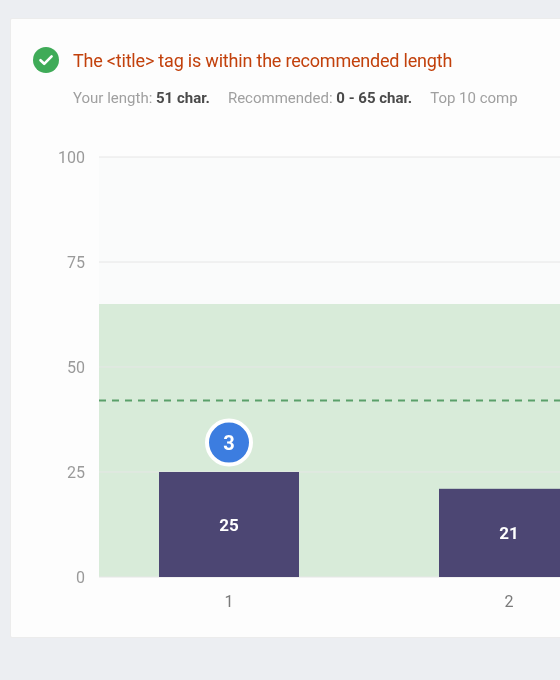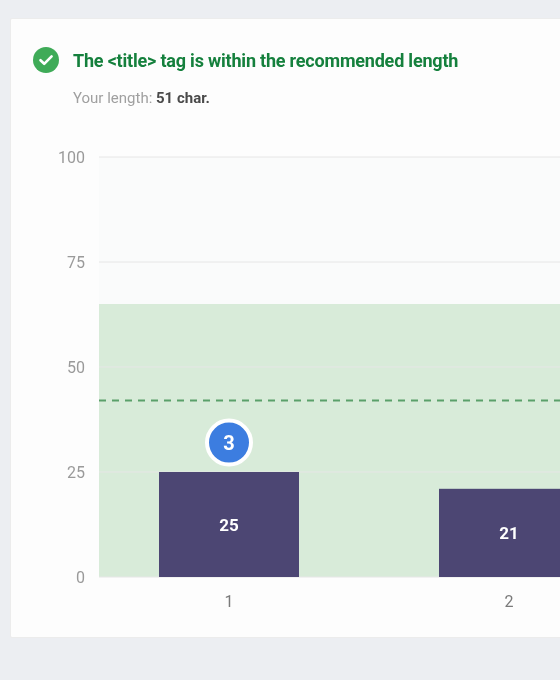--- a/index.html
+++ b/index.html
@@ -26,22 +26,22 @@
   }
   .check-icon {
     width: 26px;
     height: 26px;
     flex-shrink: 0;
   }
   .check-icon circle { fill: #3fab58; }
   .check-icon path { stroke: #fff; stroke-width: 2.6; fill: none; stroke-linecap: round; stroke-linejoin: round; }
   .title {
     font-size: 18px;
-    font-weight: 700;
-    color: #15803d;
+    font-weight: 400;
+    color: #c2410c;
     letter-spacing: -0.2px;
   }
   .stats-row {
     display: flex;
     gap: 18px;
     margin-left: 40px;
     font-size: 15px;
     color: #a0a0a0;
     white-space: nowrap;
     overflow: hidden;
@@ -90,20 +90,25 @@
       </svg>
     </span>
     <div class="title">The &lt;title&gt; tag is within the recommended length</div>
   </div>
 
   <div class="stats-row">
     <span>
       <span>Your length:</span>
       <b>51 char.</b>
     </span>
+    <span>
+      <span>Recommended:</span>
+      <b>0 - 65 char.</b>
+    </span>
+    <span>Top 10 comp</span>
   </div>
 
   <div class="chart-wrap">
     <svg class="chart-svg" id="chart-svg" width="560" height="490">
         <rect class="plot-bg" x="60" y="10" width="500" height="420"></rect>
         <rect class="rec-band" x="60" y="157" width="500" height="273"></rect>
         <line class="grid-line" x1="60" y1="430" x2="560" y2="430"></line>
         <text class="y-label" x="46" y="436">0</text>
         <line class="grid-line" x1="60" y1="325" x2="560" y2="325"></line>
         <text class="y-label" x="46" y="331">25</text>

